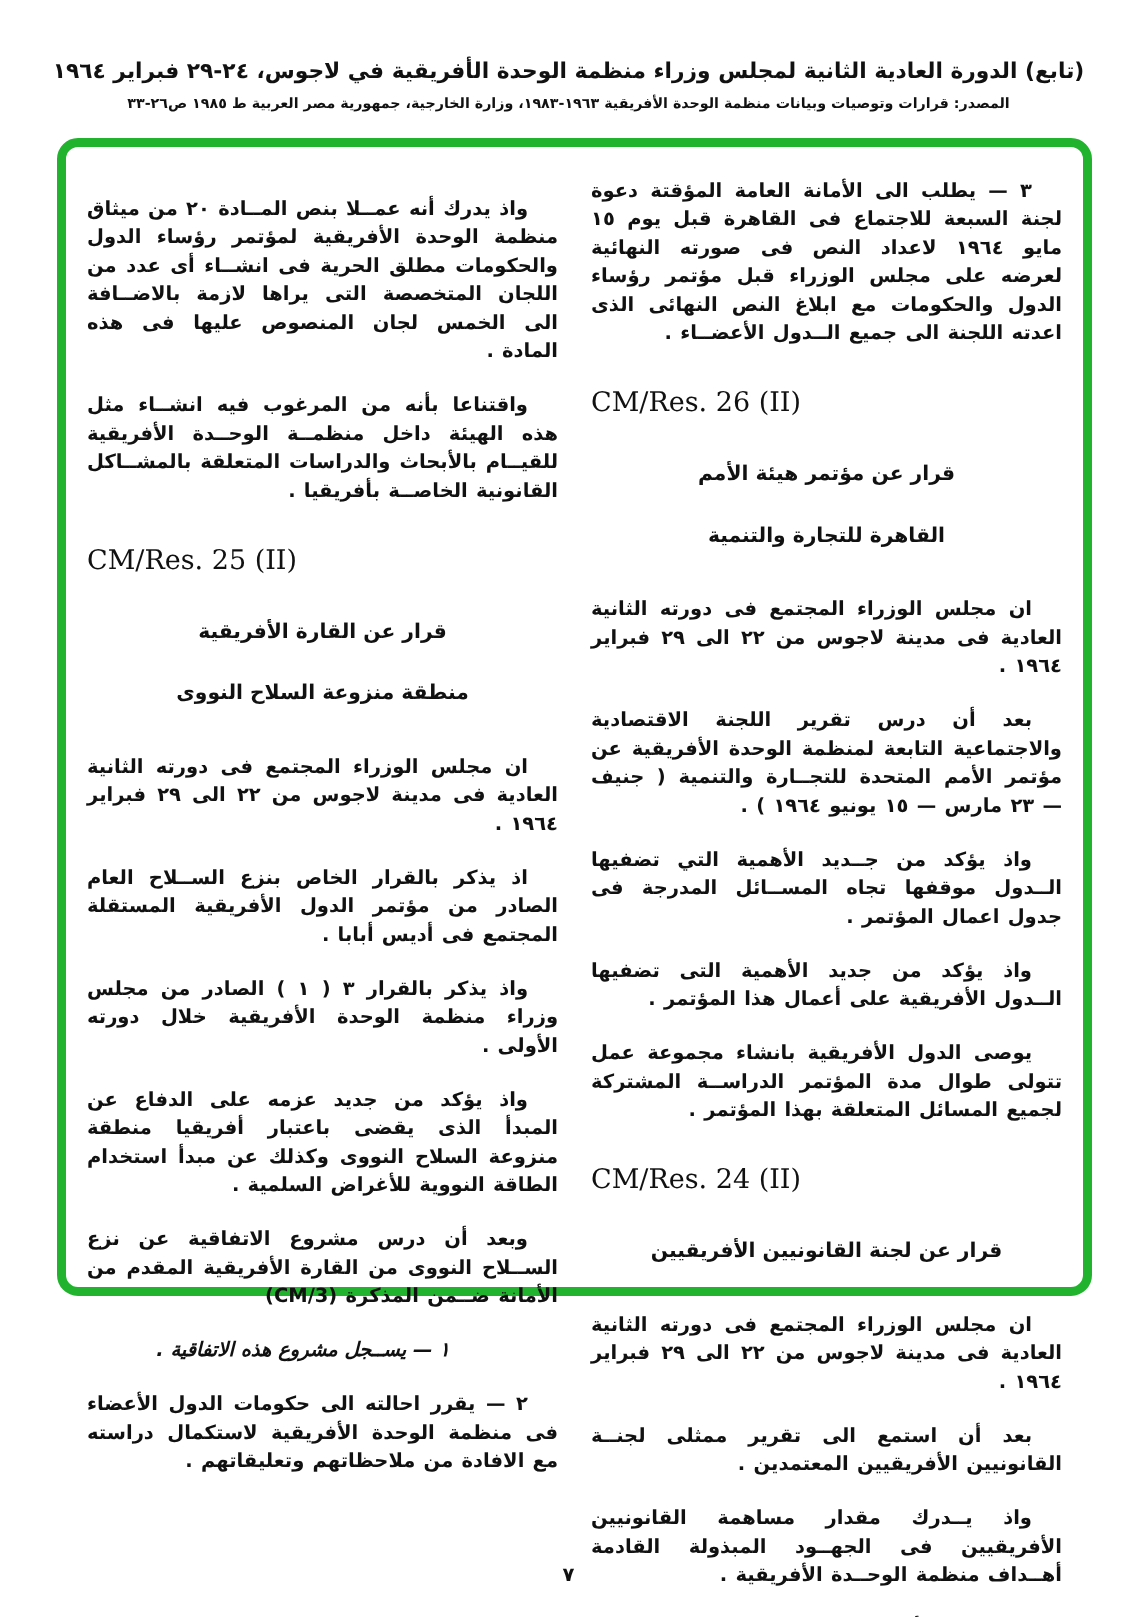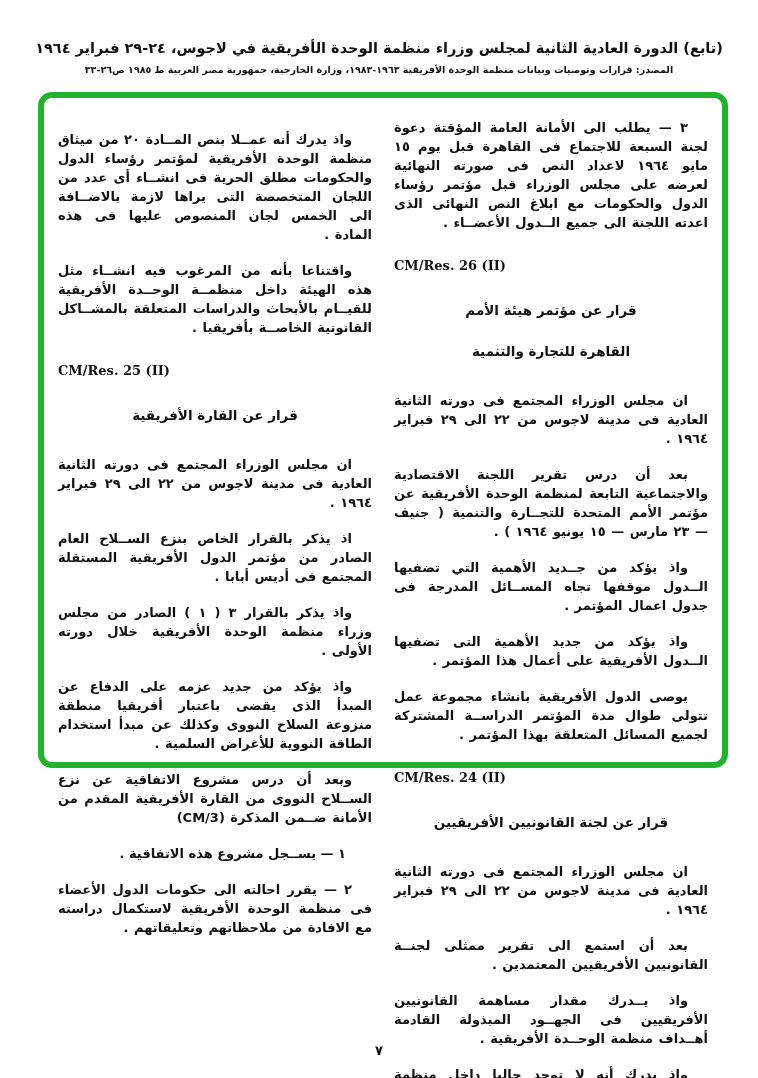--- a/index.html
+++ b/index.html
@@ -26,21 +26,21 @@
     letter-spacing: 0.2px;
   }
   .header-source {
     margin-top: 8px;
     font-size: 9.5px;
     font-weight: bold;
   }
   .green-frame {
     position: absolute;
     left: 38px; top: 92px;
-    width: 690px; height: 676px;
+    width: 690px; height: 772px;
     box-sizing: border-box;
     border: 6px solid #21b32d;
     border-radius: 14px;
     background: #ffffff;
   }
   .columns {
     direction: rtl;
     display: flex;
     gap: 22px;
     padding: 20px 14px 8px 14px;
@@ -60,30 +60,31 @@
     text-align: justify;
     text-indent: 20px;
     margin: 0 0 17px 0;
     word-spacing: 1px;
   }
   .numbered-line {
     direction: rtl;
     font-size: 13px;
     font-weight: bold;
     line-height: 19px;
-    text-align: right;
+    text-align: center;
     padding-right: 26px;
     margin: 4px 0 17px 0;
+    font-style: italic;
   }
   .cm-label {
     direction: ltr;
     text-align: left;
     font-family: "DejaVu Serif", serif;
-    font-size: 13px;
-    font-weight: bold;
+    font-size: 18px;
+    font-weight: normal;
     margin: 26px 0 24px 0;
   }
   .res-title {
     direction: rtl;
     text-align: center;
     font-size: 13.5px;
     font-weight: bold;
     line-height: 27px;
     margin: 14px;
   }
@@ -131,20 +132,21 @@
       <p class="para">واذ يــدرك مقدار مساهمة القانونيين الأفريقيين فى الجهــود المبذولة القادمة أهــداف منظمة الوحــدة الأفريقية .</p>
       <p class="para">واذ يدرك أنه لا توجد حاليا داخل منظمة الوحــدة الأفريقية أية هيئة للبحث والدراسة مخصصة للمشاكل القانونية الخاصة بأفريقيا .</p>
     </div>
 
     <div class="col col-left">
       <p class="para">واذ يدرك أنه عمــلا بنص المــادة ٢٠ من ميثاق منظمة الوحدة الأفريقية لمؤتمر رؤساء الدول والحكومات مطلق الحرية فى انشــاء أى عدد من اللجان المتخصصة التى يراها لازمة بالاضــافة الى الخمس لجان المنصوص عليها فى هذه المادة .</p>
       <p class="para">واقتناعا بأنه من المرغوب فيه انشــاء مثل هذه الهيئة داخل منظمــة الوحــدة الأفريقية للقيــام بالأبحاث والدراسات المتعلقة بالمشــاكل القانونية الخاصــة بأفريقيا .</p>
       <div class="cm-label">CM/Res. 25 (II)</div>
       <div class="title-block">
         <div class="res-title">قرار عن القارة الأفريقية</div>
+        <div class="res-title">منطقة منزوعة السلاح النووى</div>
       </div>
       <p class="para">ان مجلس الوزراء المجتمع فى دورته الثانية العادية فى مدينة لاجوس من ٢٢ الى ٢٩ فبراير ١٩٦٤ .</p>
       <p class="para">اذ يذكر بالقرار الخاص بنزع الســلاح العام الصادر من مؤتمر الدول الأفريقية المستقلة المجتمع فى أديس أبابا .</p>
       <p class="para">واذ يذكر بالقرار ٣ ( ١ ) الصادر من مجلس وزراء منظمة الوحدة الأفريقية خلال دورته الأولى .</p>
       <p class="para">واذ يؤكد من جديد عزمه على الدفاع عن المبدأ الذى يقضى باعتبار أفريقيا منطقة منزوعة السلاح النووى وكذلك عن مبدأ استخدام الطاقة النووية للأغراض السلمية .</p>
       <p class="para">وبعد أن درس مشروع الاتفاقية عن نزع الســلاح النووى من القارة الأفريقية المقدم من الأمانة ضــمن المذكرة  (CM/3)</p>
       <p class="numbered-line">١ — يســجل مشروع هذه الاتفاقية .</p>
       <p class="para">٢ — يقرر احالته الى حكومات الدول الأعضاء فى منظمة الوحدة الأفريقية لاستكمال دراسته مع الافادة من ملاحظاتهم وتعليقاتهم .</p>
     </div>
 

